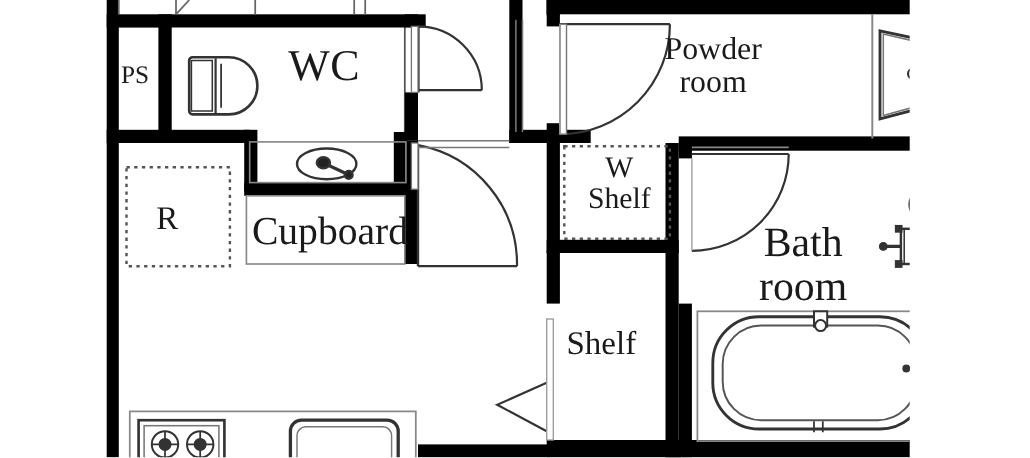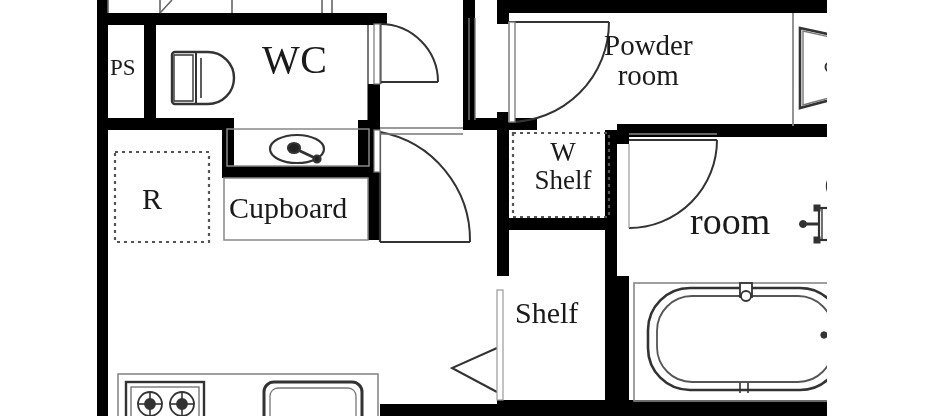--- a/index.html
+++ b/index.html
@@ -27,21 +27,21 @@
     color: #1a1a1a;
     font-family: "Liberation Serif", "DejaVu Serif", serif;
     line-height: 1.05;
     white-space: nowrap;
     text-align: center;
     user-select: none;
   }
   .lbl-ps      { left: 110px;  top: 56px;  font-size: 23px; }
   .lbl-wc      { left: 262px;  top: 39px;  font-size: 40px; letter-spacing: 0.5px; }
   .lbl-r       { left: 142px;  top: 183px; font-size: 30px; }
-  .lbl-cup     { left: 229px;  top: 192px; font-size: 30px; }
+  .lbl-cup     { left: 229px;  top: 192px; font-size: 36px; }
   .lbl-powder  { left: 604px;  top: 30px;  font-size: 29px; text-align: center; }
   .lbl-wshelf  { left: 513px;  top: 138px; font-size: 27px; width: 100px; text-align: center; }
   .lbl-shelf   { left: 515px;  top: 297px; font-size: 30px; }
   .lbl-bath    { left: 690px;  top: 202px; font-size: 38px; text-align: center; }
 </style>
 </head>
 <body>
 
 <div id="plan">
 
@@ -262,16 +262,17 @@
   </div>
 
   <div class="lbl lbl-wshelf">
     <div>W</div>
     <div>Shelf</div>
   </div>
 
   <div class="lbl lbl-shelf">Shelf</div>
 
   <div class="lbl lbl-bath">
+    <div>Bath</div>
     <div>room</div>
   </div>
 
 </div>
 
 </body></html>

